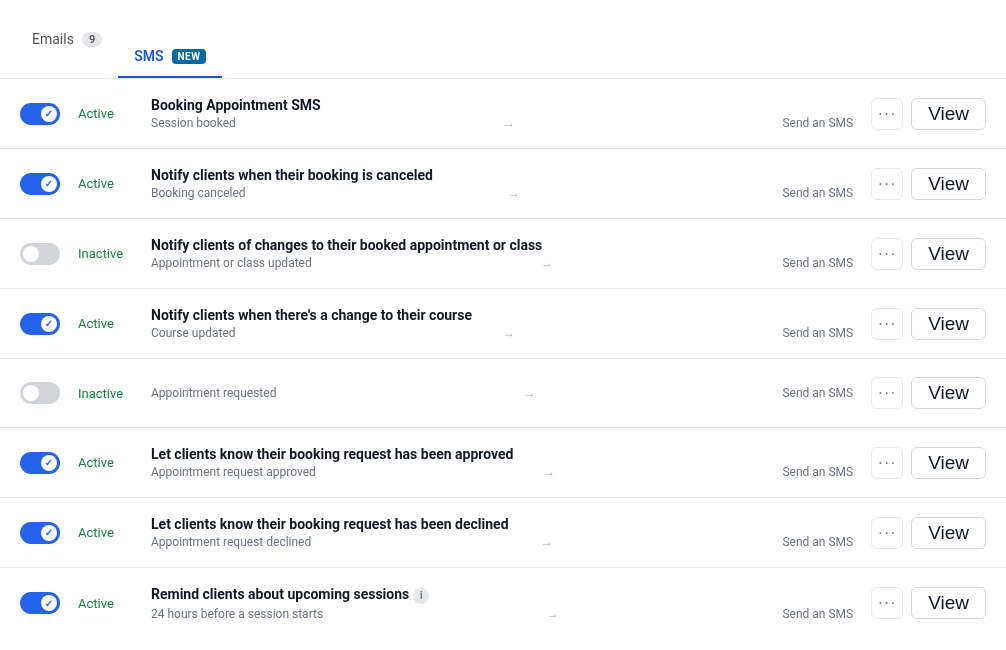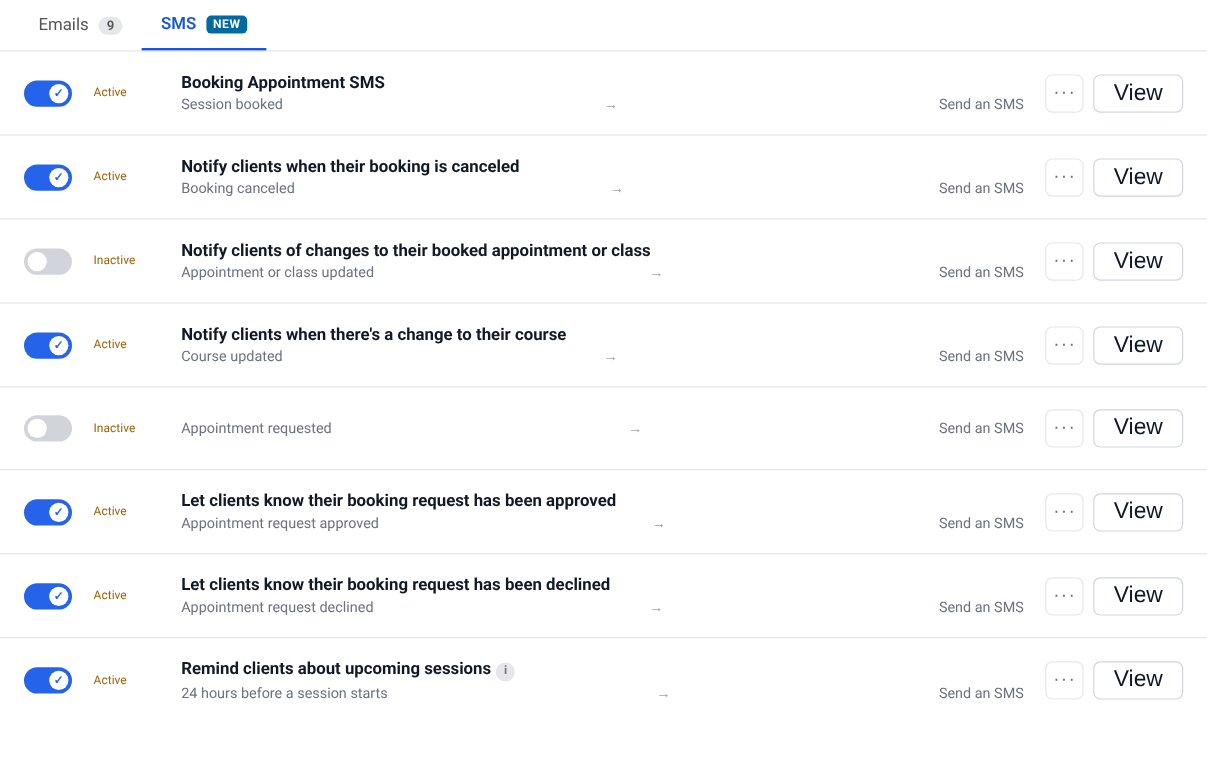--- a/index.html
+++ b/index.html
@@ -24,20 +24,21 @@
       padding: 12px 16px;
       cursor: pointer;
       font-size: 14px;
       color: #555;
       position: relative;
     }
     .tab.active {
       color: #1a56db;
       font-weight: 600;
       border-bottom: 2px solid #1a56db;
+      margin-top: 36px;
     }
     .tab .badge {
       background: #e5e7eb;
       color: #555;
       border-radius: 9999px;
       font-size: 11px;
       padding: 1px 7px;
       font-weight: 600;
     }
     .tab .new-badge {
@@ -104,23 +105,23 @@
     .toggle-track.on .toggle-thumb .toggle-check {
       display: block;
     }
     .toggle-track:not(.on) .toggle-thumb .toggle-check {
       display: none;
     }
 
     
     .status-label {
       width: 55px;
-      font-size: 10px;
+      font-size: 13px;
       flex-shrink: 0;
-      color: #a16207;
+      color: #15803d;
     }
 
     
     .item-content {
       flex: 1;
     }
     .item-title {
       font-weight: 700;
       font-size: 14px;
       color: #111827;

